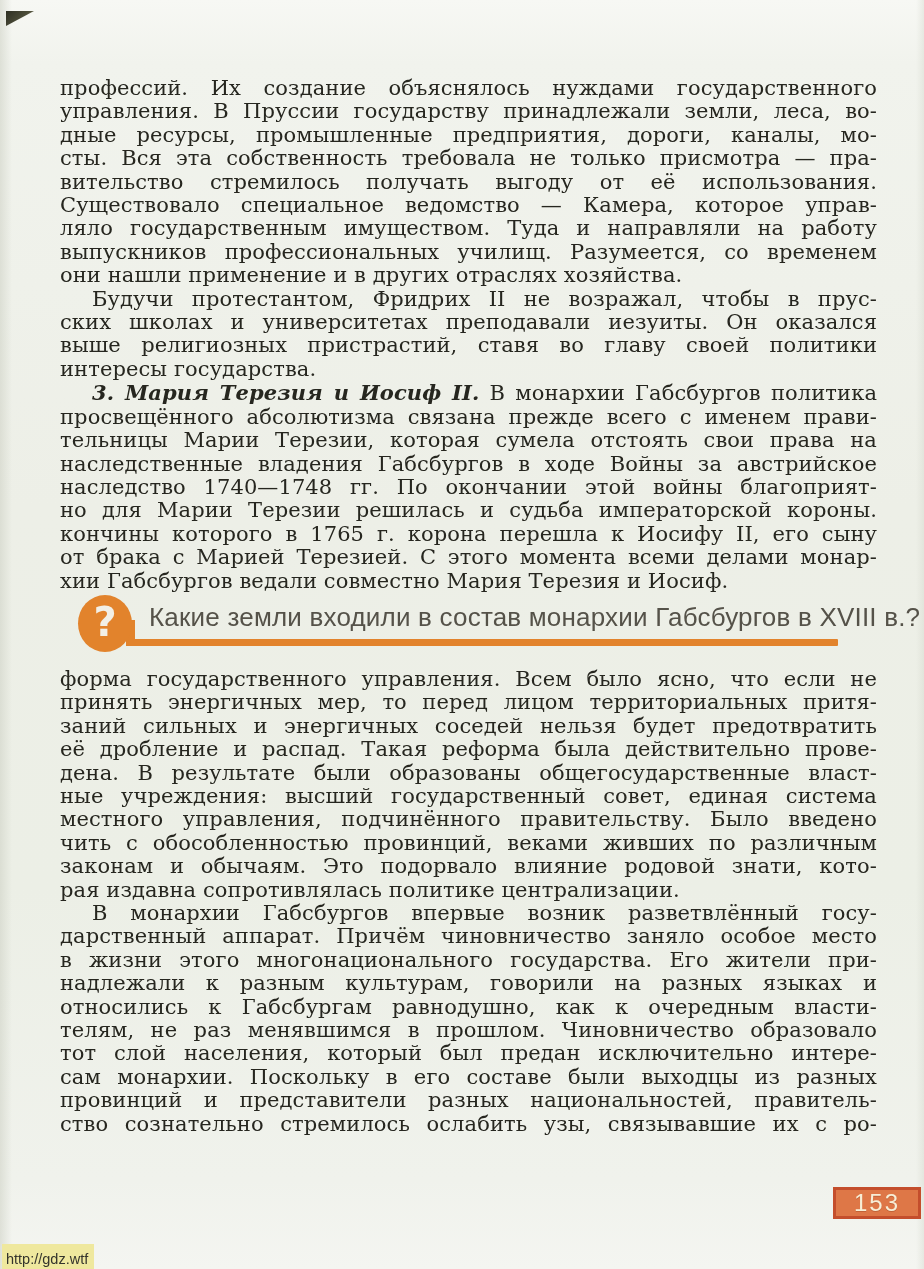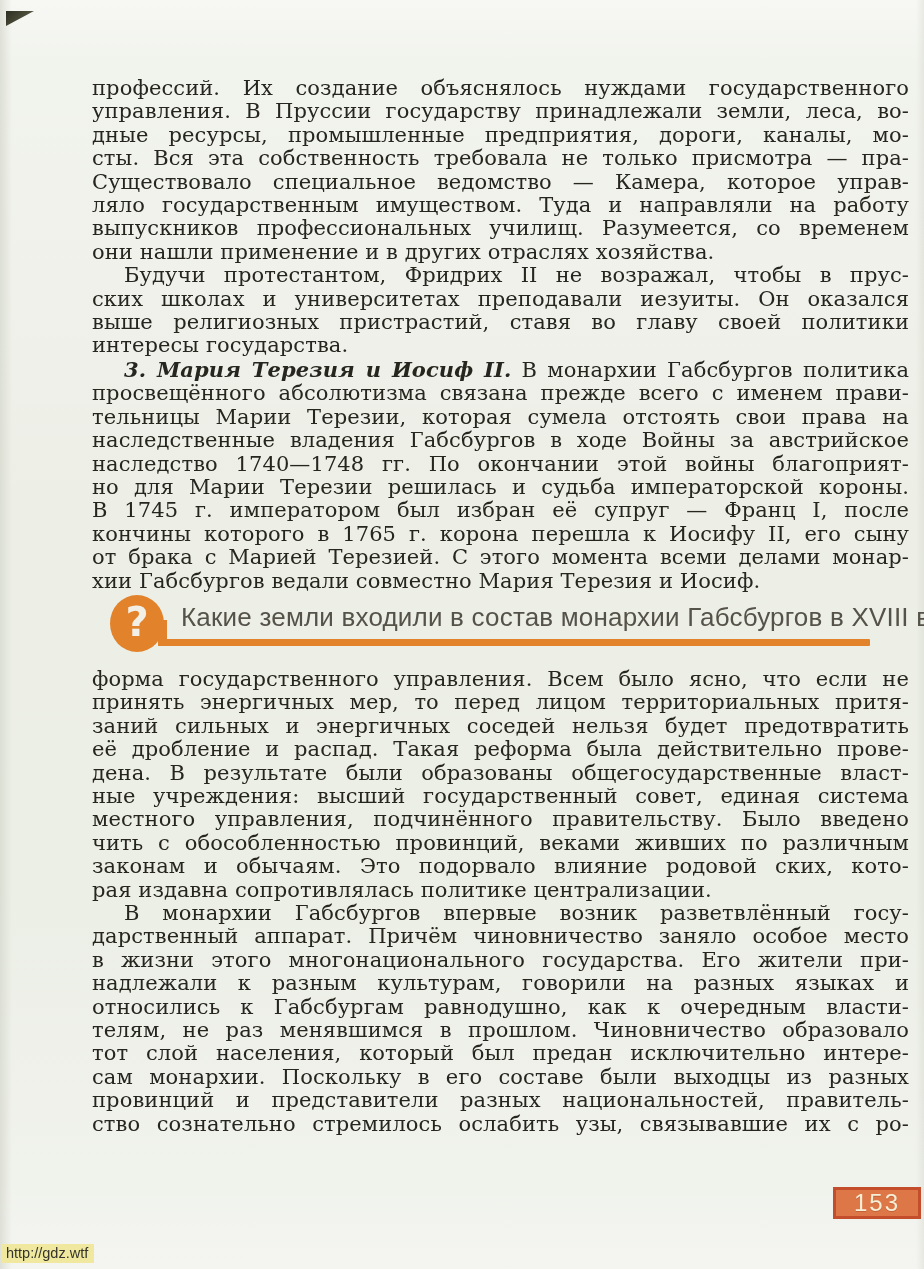--- a/index.html
+++ b/index.html
@@ -30,21 +30,21 @@
     position:absolute;right:0;top:0;width:8px;height:100%;
     background:linear-gradient(270deg,rgba(210,213,202,.4),rgba(210,213,202,0));
     pointer-events:none;
   }
   .corner-mark{
     position:absolute;left:6px;top:11px;width:28px;height:15px;
     background:linear-gradient(135deg,#2e2f23 0%,#4c4d39 55%,#8b8c6d 100%);
     clip-path:polygon(0 0,100% 0,0 100%);
   }
   .content{
-    position:absolute;left:60px;top:77px;width:817px;margin-left:32px;
+    position:absolute;left:60px;top:77px;width:817px;
   }
   .para{margin:0;}
   .line{
     font-size:21px;line-height:23.4px;color:var(--body-ink);
     letter-spacing:.1px;
   }
   .line.just{text-align:justify;text-align-last:justify;}
   .line.indent{text-indent:32px;}
   .line b{font-weight:bold;font-style:italic;}
   
@@ -83,56 +83,56 @@
   .page-badge span{
     font-family:"Liberation Sans", sans-serif;font-weight:normal;
     font-size:24px;color:var(--badge-text);letter-spacing:2px;
     text-shadow:0 1px 0 rgba(140,60,30,.35);
   }
   
   .watermark{
     position:absolute;left:2px;top:1244px;
     background:var(--watermark-bg);
     font-family:"Liberation Sans", sans-serif;font-size:14.5px;
-    color:#34342c;padding:1px 6px 2px 4px;
+    color:#34342c;padding:7px 6px 2px 4px;
   }
 </style>
 </head>
 <body>
 
 <div class="page">
   <div class="edge-left"></div>
   <div class="edge-right"></div>
   <div class="corner-mark"></div>
 
   <div class="content">
     <div class="para">
         <div class="line just">профессий. Их создание объяснялось нуждами государственного</div>
         <div class="line just">управления. В Пруссии государству принадлежали земли, леса, во-</div>
         <div class="line just">дные ресурсы, промышленные предприятия, дороги, каналы, мо-</div>
         <div class="line just">сты. Вся эта собственность требовала не только присмотра — пра-</div>
+        <div class="line just">вительство стремилось получать выгоду от её использования.</div>
         <div class="line just">Существовало специальное ведомство — Камера, которое управ-</div>
         <div class="line just">ляло государственным имуществом. Туда и направляли на работу</div>
         <div class="line just">выпускников профессиональных училищ. Разумеется, со временем</div>
         <div class="line">они нашли применение и в других отраслях хозяйства.</div>
       </div>
     <div class="para">
         <div class="line just indent">Будучи протестантом, Фридрих II не возражал, чтобы в прус-</div>
         <div class="line just">ских школах и университетах преподавали иезуиты. Он оказался</div>
         <div class="line just">выше религиозных пристрастий, ставя во главу своей политики</div>
         <div class="line">интересы государства.</div>
       </div>
     <div class="para">
         <div class="line just indent"><b>3. Мария Терезия и Иосиф II.</b> В монархии Габсбургов политика</div>
         <div class="line just">просвещённого абсолютизма связана прежде всего с именем прави-</div>
         <div class="line just">тельницы Марии Терезии, которая сумела отстоять свои права на</div>
         <div class="line just">наследственные владения Габсбургов в ходе Войны за австрийское</div>
         <div class="line just">наследство 1740—1748 гг. По окончании этой войны благоприят-</div>
         <div class="line just">но для Марии Терезии решилась и судьба императорской короны.</div>
-        <div class="line just">В 1745 г. императором был избран её супруг — Франц I, после</div>
         <div class="line just">кончины которого в 1765 г. корона перешла к Иосифу II, его сыну</div>
         <div class="line just">от брака с Марией Терезией. С этого момента всеми делами монар-</div>
         <div class="line">хии Габсбургов ведали совместно Мария Терезия и Иосиф.</div>
       </div>
 
     <div class="question">
       <div class="q-stub"></div>
       <div class="q-underline"></div>
       <div class="q-oval">
         <span class="q-glyph">?</span>
@@ -142,21 +142,21 @@
 
     <div class="para">
         <div class="line just">форма государственного управления. Всем было ясно, что если не</div>
         <div class="line just">принять энергичных мер, то перед лицом территориальных притя-</div>
         <div class="line just">заний сильных и энергичных соседей нельзя будет предотвратить</div>
         <div class="line just">её дробление и распад. Такая реформа была действительно прове-</div>
         <div class="line just">дена. В результате были образованы общегосударственные власт-</div>
         <div class="line just">ные учреждения: высший государственный совет, единая система</div>
         <div class="line just">местного управления, подчинённого правительству. Было введено</div>
         <div class="line just">чить с обособленностью провинций, веками живших по различным</div>
-        <div class="line just">законам и обычаям. Это подорвало влияние родовой ских, кото-</div>
+        <div class="line just">законам и обычаям. Это подорвало влияние родовой знати, кото-</div>
         <div class="line">рая издавна сопротивлялась политике централизации.</div>
       </div>
     <div class="para">
         <div class="line just indent">В монархии Габсбургов впервые возник разветвлённый госу-</div>
         <div class="line just">дарственный аппарат. Причём чиновничество заняло особое место</div>
         <div class="line just">в жизни этого многонационального государства. Его жители при-</div>
         <div class="line just">надлежали к разным культурам, говорили на разных языках и</div>
         <div class="line just">относились к Габсбургам равнодушно, как к очередным власти-</div>
         <div class="line just">телям, не раз менявшимся в прошлом. Чиновничество образовало</div>
         <div class="line just">тот слой населения, который был предан исключительно интере-</div>

